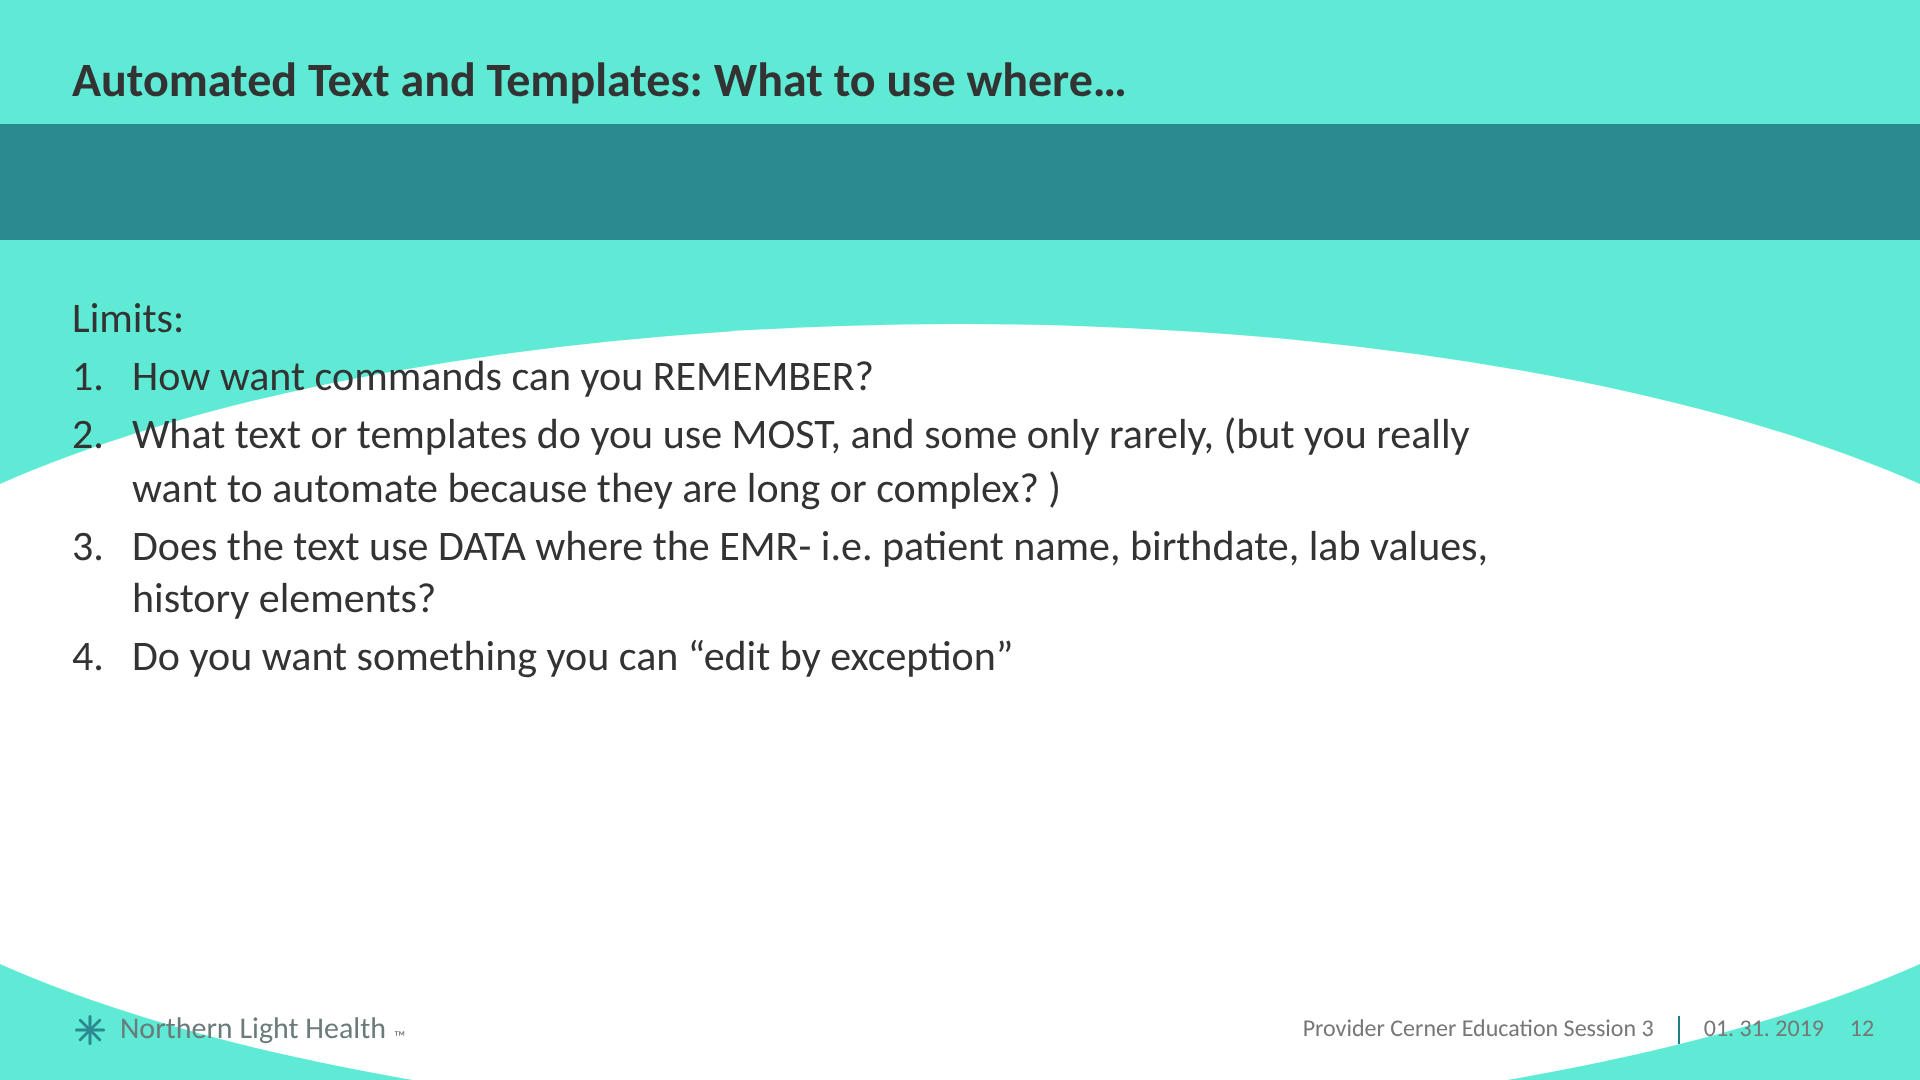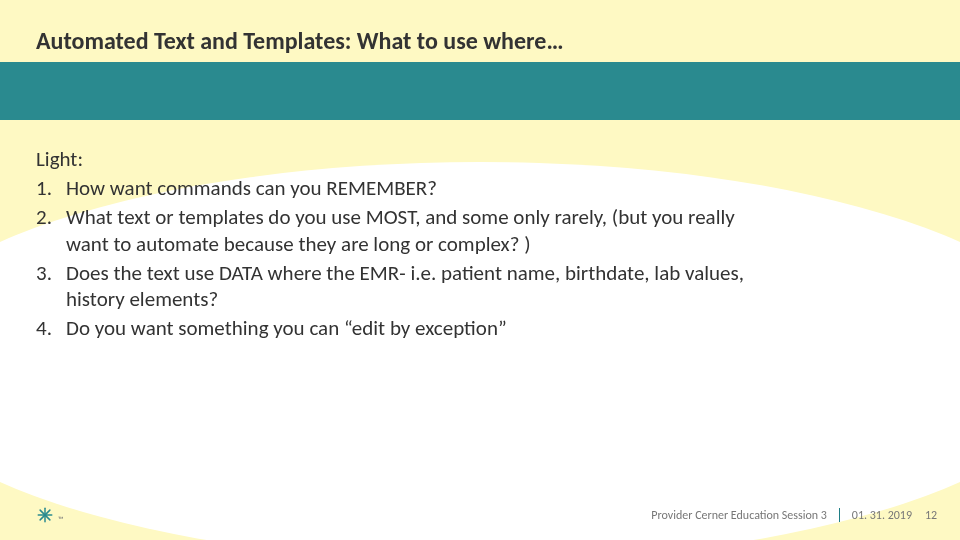--- a/index.html
+++ b/index.html
@@ -1,17 +1,17 @@
 <!DOCTYPE html>
 <html><head>
 <meta charset="utf-8">
 <style>
   * { margin: 0; padding: 0; box-sizing: border-box; }
   html, body { width: 960px; height: 540px; font-family: Calibri, "Segoe UI", Arial, sans-serif; background: #fff; overflow: hidden; }
-  .slide { position: relative; width: 960px; height: 540px; background: #fef9c3; }
+  .slide { position: relative; width: 960px; height: 540px; background: #5eead4; }
 
   .title {
     position: absolute;
     left: 36px;
     top: 26px;
     font-size: 24px;
     font-weight: 700;
     color: #333;
   }
 
@@ -105,41 +105,42 @@
 
 <div class="slide">
 
   <div class="title">Automated Text and Templates: What to use where…</div>
 
   <div class="band">
     <div class="arc"></div>
   </div>
 
   <div class="body">
-    <div class="limits-label">Light:</div>
+    <div class="limits-label">Limits:</div>
     <ol class="limits">
       <li>How want commands can you REMEMBER?</li>
       <li>What text or templates do you use MOST, and some only rarely, (but you really want to automate because they are long or complex? )</li>
       <li>Does the text use DATA where the EMR- i.e. patient name, birthdate, lab values, history elements?</li>
       <li>Do you want something you can “edit by exception”</li>
     </ol>
   </div>
 
   <div class="footer">
     <div class="logo">
       <span>
         <svg width="18" height="18" viewBox="0 0 24 24">
           <g fill="none" stroke="#2a8a8f" stroke-width="2" stroke-linecap="round">
             <path d="M12 3 L12 21"></path>
             <path d="M3 12 L21 12"></path>
             <path d="M5.5 5.5 L18.5 18.5"></path>
             <path d="M18.5 5.5 L5.5 18.5"></path>
           </g>
         </svg>
       </span>
+      <span>Northern Light Health</span>
       <span class="trademark">™</span>
     </div>
     <div class="footer-right">
       <span>Provider Cerner Education Session 3</span>
       <span class="sep"></span>
       <span>01. 31. 2019</span>
       <span class="pagenum">12</span>
     </div>
   </div>
 

